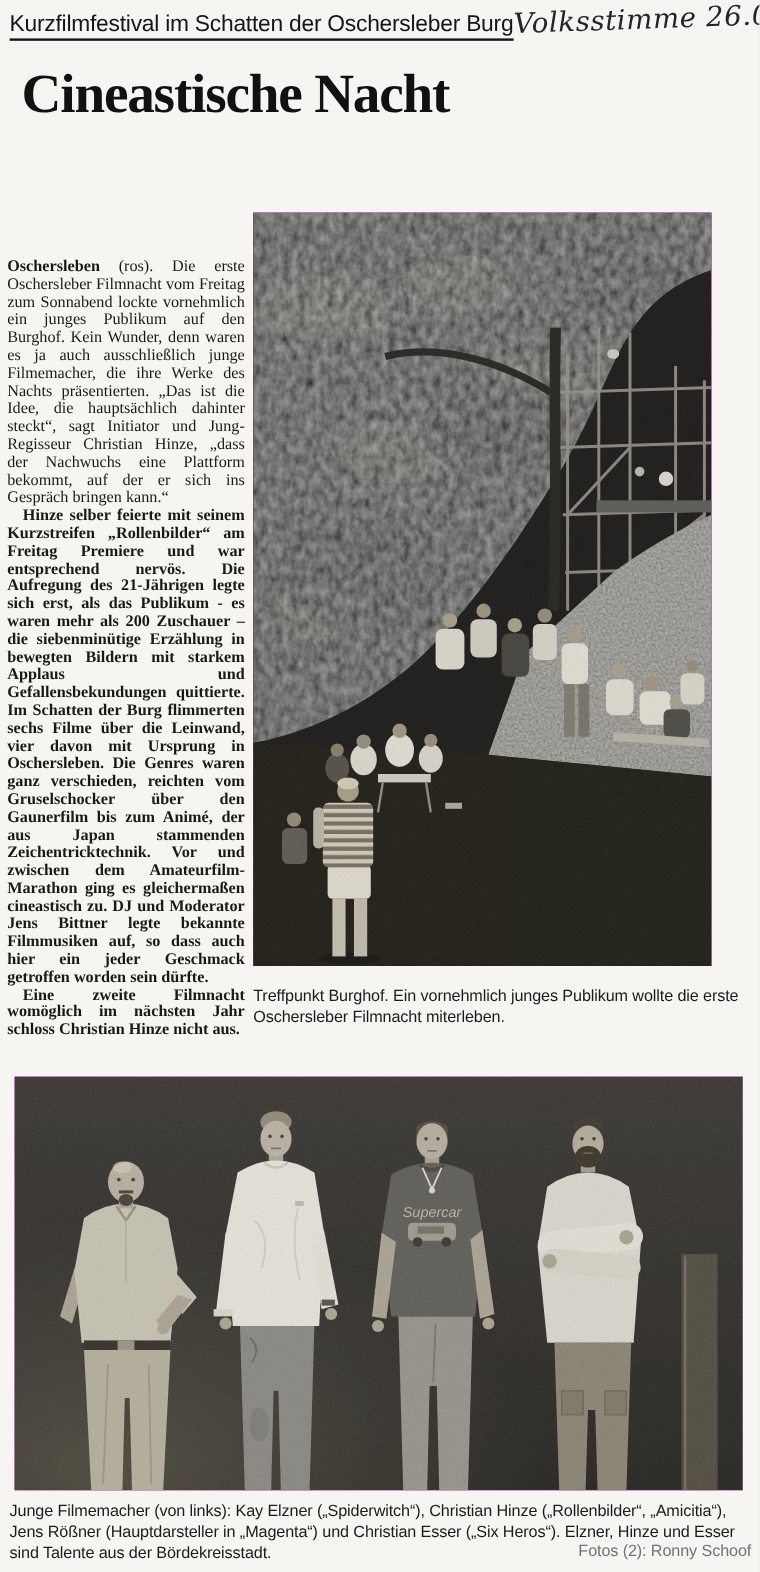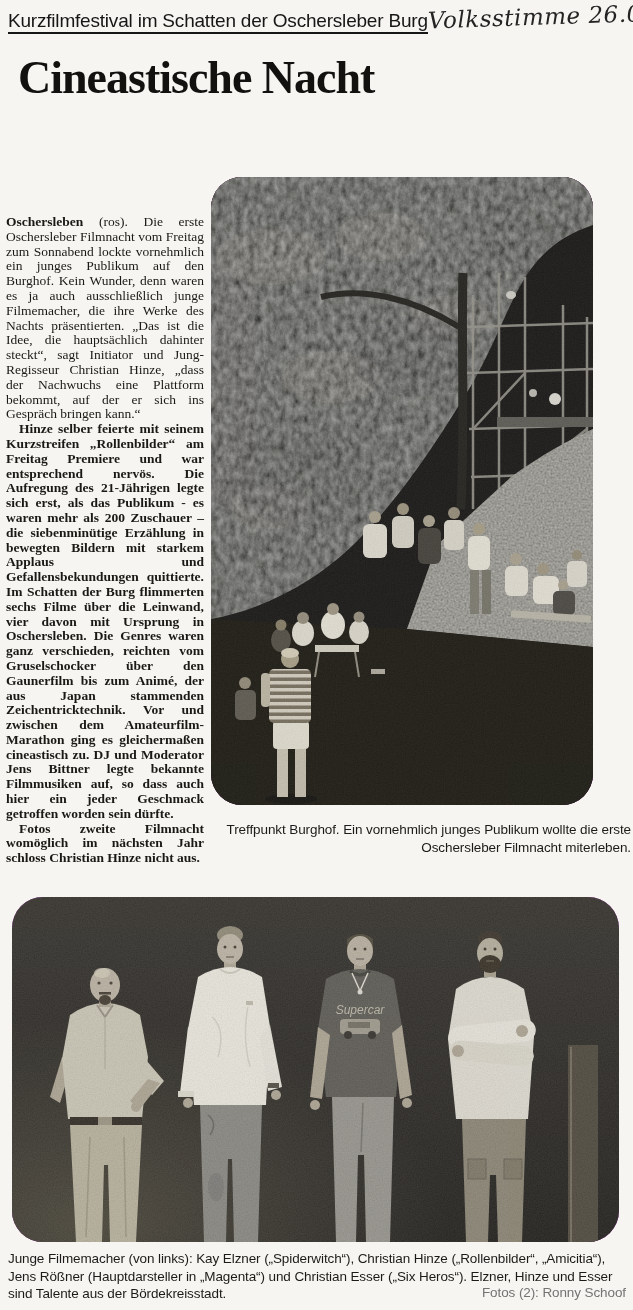--- a/index.html
+++ b/index.html
@@ -27,29 +27,29 @@
   }
   .headline span{display:block;}
   .column{
     position:absolute;left:6px;top:171px;width:198px;
     font-size:13.5px;line-height:14.8px;text-align:justify;
     hyphens:auto;-webkit-hyphens:auto;color:#1b1916;margin-top:44px;
   }
   .column p{margin:0;}
   .column p + p{text-indent:13px;font-weight:bold;}
   .dateline{font-weight:700;}
-  .photo{position:absolute;overflow:hidden;background:#d946ef;border-radius:31px;}
+  .photo{position:absolute;overflow:hidden;background:#d946ef;}
   .photo svg{display:block;width:100%;height:100%;}
   .photo1{left:211px;top:177px;width:382px;height:628px;}
   .photo2{left:12px;top:897px;width:607px;height:345px;}
   .caption{
     font-family:"Liberation Sans",sans-serif;font-size:13.5px;
     line-height:18px;letter-spacing:-0.1px;color:#1c1b19;
   }
-  .caption1{position:absolute;left:211px;top:821px;width:420px;text-align:right;}
+  .caption1{position:absolute;left:211px;top:821px;width:420px;}
   .caption2{position:absolute;left:8px;top:1250px;width:618px;line-height:17.5px;}
   .credit{
     position:absolute;right:0;bottom:1px;
     font-family:"Liberation Sans",sans-serif;font-size:13.5px;color:#737373;
   }
 </style>
 </head>
 <body>
 
 <div class="page">
@@ -58,21 +58,21 @@
 
   <div class="handwriting">Volksstimme 26.07.2004</div>
 
   <h1 class="headline">
     <span>Cineastische Nacht</span>
   </h1>
 
   <div class="column">
     <p><b class="dateline">Oschersleben</b><span> (ros). Die erste Oschersleber Filmnacht vom Freitag zum Sonnabend lockte vornehmlich ein junges Publikum auf den Burghof. Kein Wunder, denn waren es ja auch ausschließlich junge Filmemacher, die ihre Werke des Nachts präsentierten. „Das ist die Idee, die hauptsächlich dahinter steckt“, sagt Initiator und Jung-Regisseur Christian Hinze, „dass der Nachwuchs eine Plattform bekommt, auf der er sich ins Gespräch bringen kann.“</span></p>
     <p>Hinze selber feierte mit seinem Kurzstreifen „Rollenbilder“ am Freitag Premiere und war entsprechend nervös. Die Aufregung des 21-Jährigen legte sich erst, als das Publikum - es waren mehr als 200 Zuschauer – die siebenminütige Erzählung in bewegten Bildern mit starkem Applaus und Gefallensbekundungen quittierte. Im Schatten der Burg flimmerten sechs Filme über die Leinwand, vier davon mit Ursprung in Oschersleben. Die Genres waren ganz verschieden, reichten vom Gruselschocker über den Gaunerfilm bis zum Animé, der aus Japan stammenden Zeichentricktechnik. Vor und zwischen dem Amateurfilm-Marathon ging es gleichermaßen cineastisch zu. DJ und Moderator Jens Bittner legte bekannte Filmmusiken auf, so dass auch hier ein jeder Geschmack getroffen worden sein dürfte.</p>
-    <p>Fotos zweite Filmnacht womöglich im nächsten Jahr schloss Christian Hinze nicht aus.</p>
+    <p>Eine zweite Filmnacht womöglich im nächsten Jahr schloss Christian Hinze nicht aus.</p>
   </div>
 
   <figure class="photo photo1" style="margin:0">
     <svg viewBox="0 0 382 628" preserveAspectRatio="none">
       <defs>
         <filter id="p1leaf" x="-5%" y="-5%" width="110%" height="110%">
           <feTurbulence type="fractalNoise" baseFrequency="0.16 0.11" numOctaves="4" seed="7" stitchTiles="stitch"></feTurbulence>
           <feColorMatrix type="saturate" values="0"></feColorMatrix>
           <feComponentTransfer>
             <feFuncA type="linear" slope="0" intercept="1"></feFuncA>

